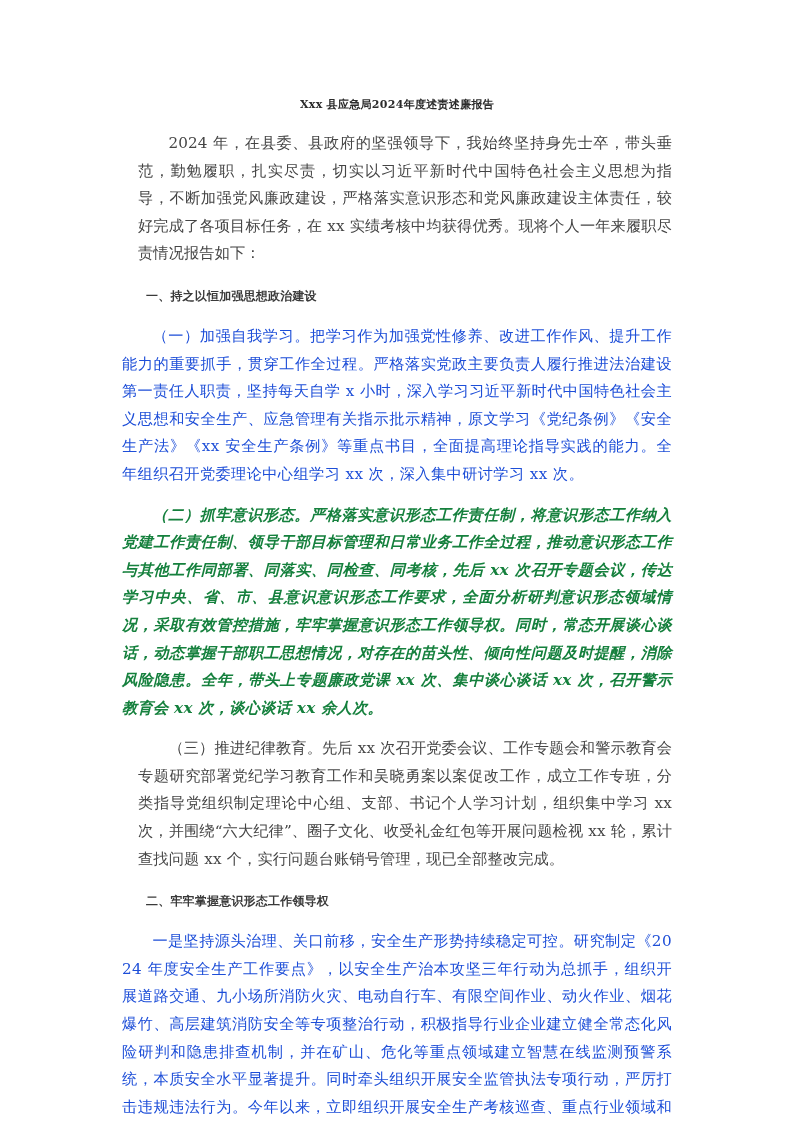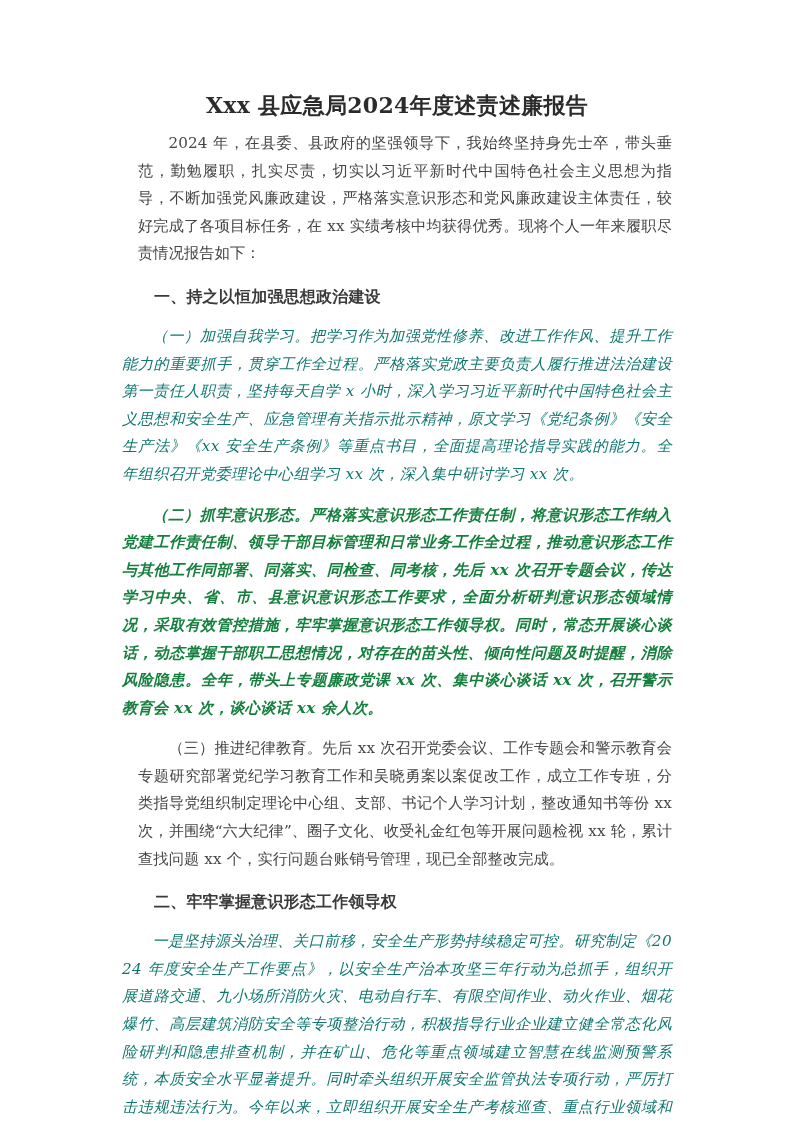--- a/index.html
+++ b/index.html
@@ -23,33 +23,33 @@
     position: absolute;
     left: 122px;
     top: 92px;
     width: 550px;
     box-sizing: border-box;
   }
 
   
   .doc-title {
     font-family: "DejaVu Serif", "Liberation Serif", serif;
-    font-size: 22px;
+    font-size: 11px;
     line-height: 26px;
     text-align: center;
     color: #2b2b2b;
     letter-spacing: 0.3px;
     margin: 0 0 12px 0;
     white-space: nowrap;
   }
 
   
   .section-heading {
     font-family: "DejaVu Sans", "Liberation Sans", sans-serif;
-    font-size: 16px;
+    font-size: 12px;
     line-height: 29px;
     color: #3a3a3a;
     text-indent: 2em;
     margin: 14px 0 12px 0;
     letter-spacing: 0.2px;
   }
 
   
   p.para {
     font-size: 15.2px;
@@ -66,22 +66,21 @@
   
   p.style-song {
     font-family: "DejaVu Serif", "Liberation Serif", serif;
     color: #454545;
     margin-left: 16px;
   }
 
   
   p.style-kai {
     font-family: "DejaVu Serif", "Liberation Serif", serif;
-    font-style: italic;
-    color: #0f766e;
+    color: #1d4ed8;
     letter-spacing: 0.4px;
   }
 
   
   p.style-kai-strong {
     font-family: "DejaVu Serif", "Liberation Serif", serif;
     font-style: italic;
     font-weight: 700;
     color: #15803d;
     letter-spacing: 0.3px;
@@ -96,20 +95,20 @@
     <h1 class="doc-title">Xxx 县应急局2024年度述责述廉报告</h1>
 
     <p class="para style-song">2024 年，在县委、县政府的坚强领导下，我始终坚持身先士卒，带头垂范，勤勉履职，扎实尽责，切实以习近平新时代中国特色社会主义思想为指导，不断加强党风廉政建设，严格落实意识形态和党风廉政建设主体责任，较好完成了各项目标任务，在 xx 实绩考核中均获得优秀。现将个人一年来履职尽责情况报告如下：</p>
 
     <h2 class="section-heading">一、持之以恒加强思想政治建设</h2>
 
     <p class="para style-kai">（一）加强自我学习。把学习作为加强党性修养、改进工作作风、提升工作能力的重要抓手，贯穿工作全过程。严格落实党政主要负责人履行推进法治建设第一责任人职责，坚持每天自学 x 小时，深入学习习近平新时代中国特色社会主义思想和安全生产、应急管理有关指示批示精神，原文学习《党纪条例》《安全生产法》《xx 安全生产条例》等重点书目，全面提高理论指导实践的能力。全年组织召开党委理论中心组学习 xx 次，深入集中研讨学习 xx 次。</p>
 
     <p class="para style-kai-strong">（二）抓牢意识形态。严格落实意识形态工作责任制，将意识形态工作纳入党建工作责任制、领导干部目标管理和日常业务工作全过程，推动意识形态工作与其他工作同部署、同落实、同检查、同考核，先后 xx 次召开专题会议，传达学习中央、省、市、县意识意识形态工作要求，全面分析研判意识形态领域情况，采取有效管控措施，牢牢掌握意识形态工作领导权。同时，常态开展谈心谈话，动态掌握干部职工思想情况，对存在的苗头性、倾向性问题及时提醒，消除风险隐患。全年，带头上专题廉政党课 xx 次、集中谈心谈话 xx 次，召开警示教育会 xx 次，谈心谈话 xx 余人次。</p>
 
-    <p class="para style-song">（三）推进纪律教育。先后 xx 次召开党委会议、工作专题会和警示教育会专题研究部署党纪学习教育工作和吴晓勇案以案促改工作，成立工作专班，分类指导党组织制定理论中心组、支部、书记个人学习计划，整改通知书等份 xx 次，并围绕“六大纪律”、圈子文化、收受礼金红包等开展问题检视 xx 轮，累计查找问题 xx 个，实行问题台账销号管理，现已全部整改完成。</p>
+    <p class="para style-song">（三）推进纪律教育。先后 xx 次召开党委会议、工作专题会和警示教育会专题研究部署党纪学习教育工作和吴晓勇案以案促改工作，成立工作专班，分类指导党组织制定理论中心组、支部、书记个人学习计划，组织集中学习 xx 次，并围绕“六大纪律”、圈子文化、收受礼金红包等开展问题检视 xx 轮，累计查找问题 xx 个，实行问题台账销号管理，现已全部整改完成。</p>
 
     <h2 class="section-heading">二、牢牢掌握意识形态工作领导权</h2>
 
     <p class="para style-kai">一是坚持源头治理、关口前移，安全生产形势持续稳定可控。研究制定《2024 年度安全生产工作要点》，以安全生产治本攻坚三年行动为总抓手，组织开展道路交通、九小场所消防火灾、电动自行车、有限空间作业、动火作业、烟花爆竹、高层建筑消防安全等专项整治行动，积极指导行业企业建立健全常态化风险研判和隐患排查机制，并在矿山、危化等重点领域建立智慧在线监测预警系统，本质安全水平显著提升。同时牵头组织开展安全监管执法专项行动，严厉打击违规违法行为。今年以来，立即组织开展安全生产考核巡查、重点行业领域和节假日时段督导次，拍摄暗访曝光片部，发出风险提示函、工作提示函、整改通知书等份。发现整治一般隐患 xx 个，重大事故隐患 xx 个，完成省市反馈问题整改 xx 个，立案查处 xx 起，罚款 xx 万元。</p>
 
   </div>
 </div>
 
 </body></html>

